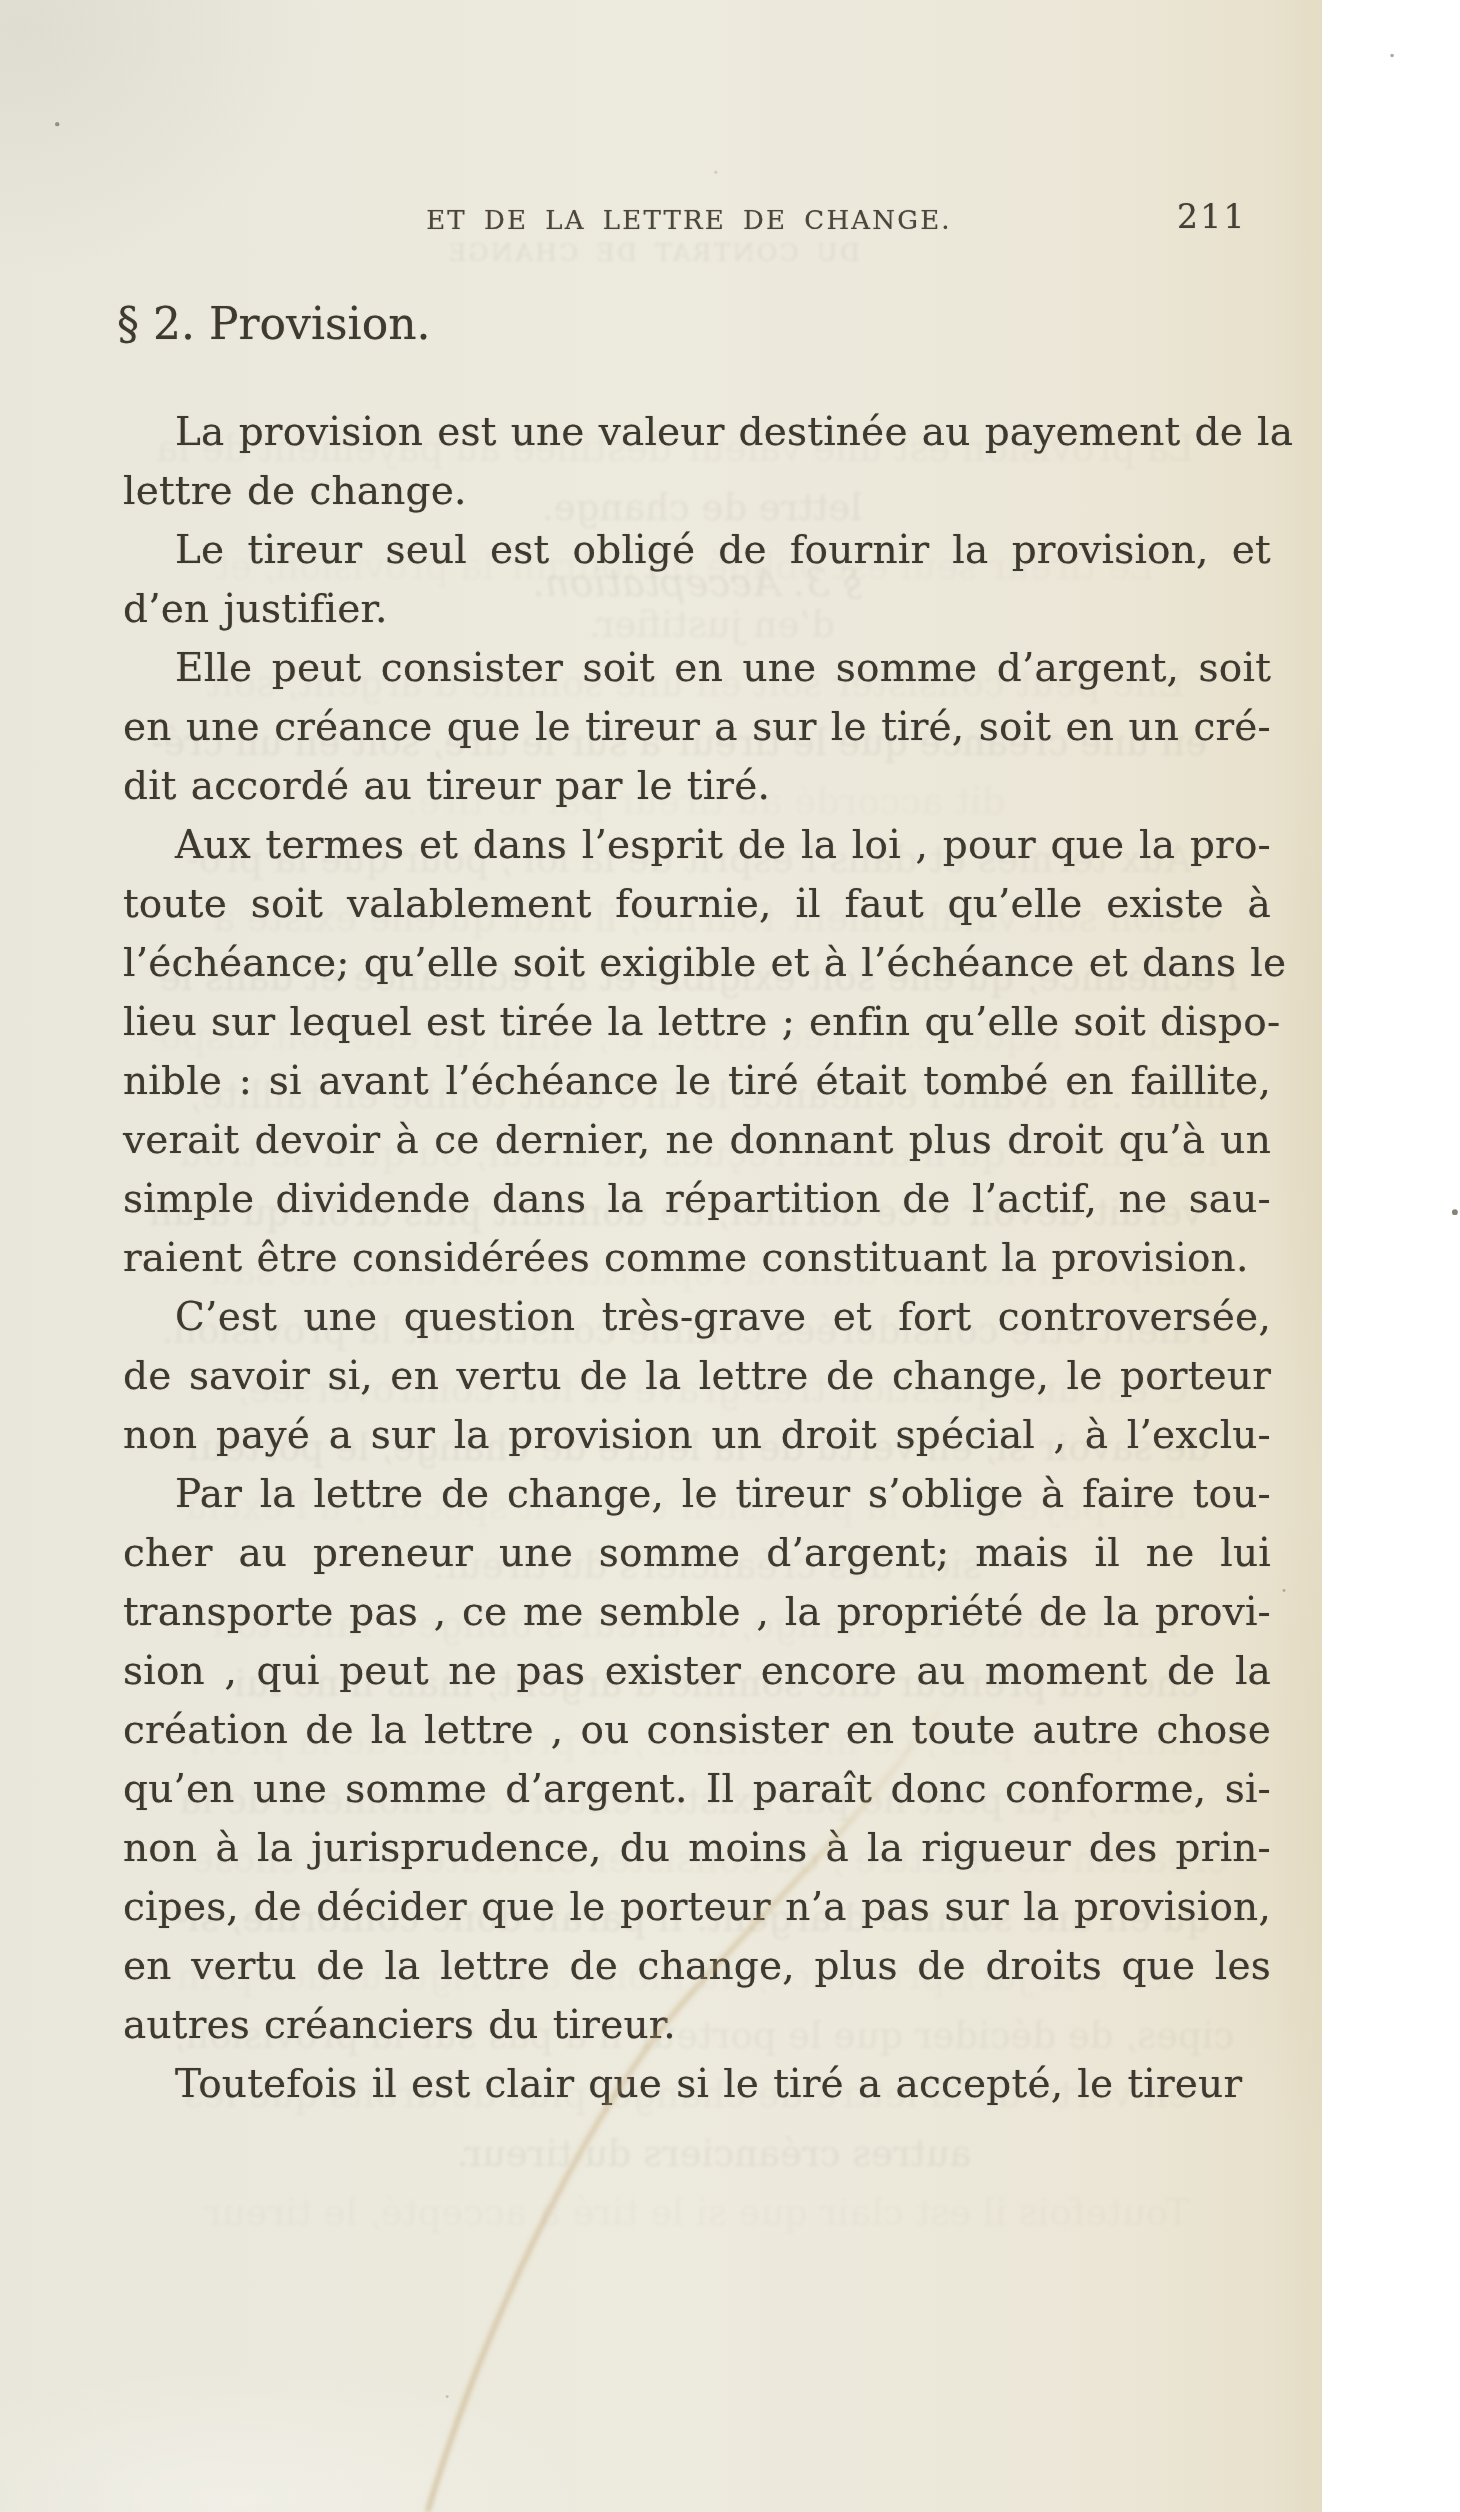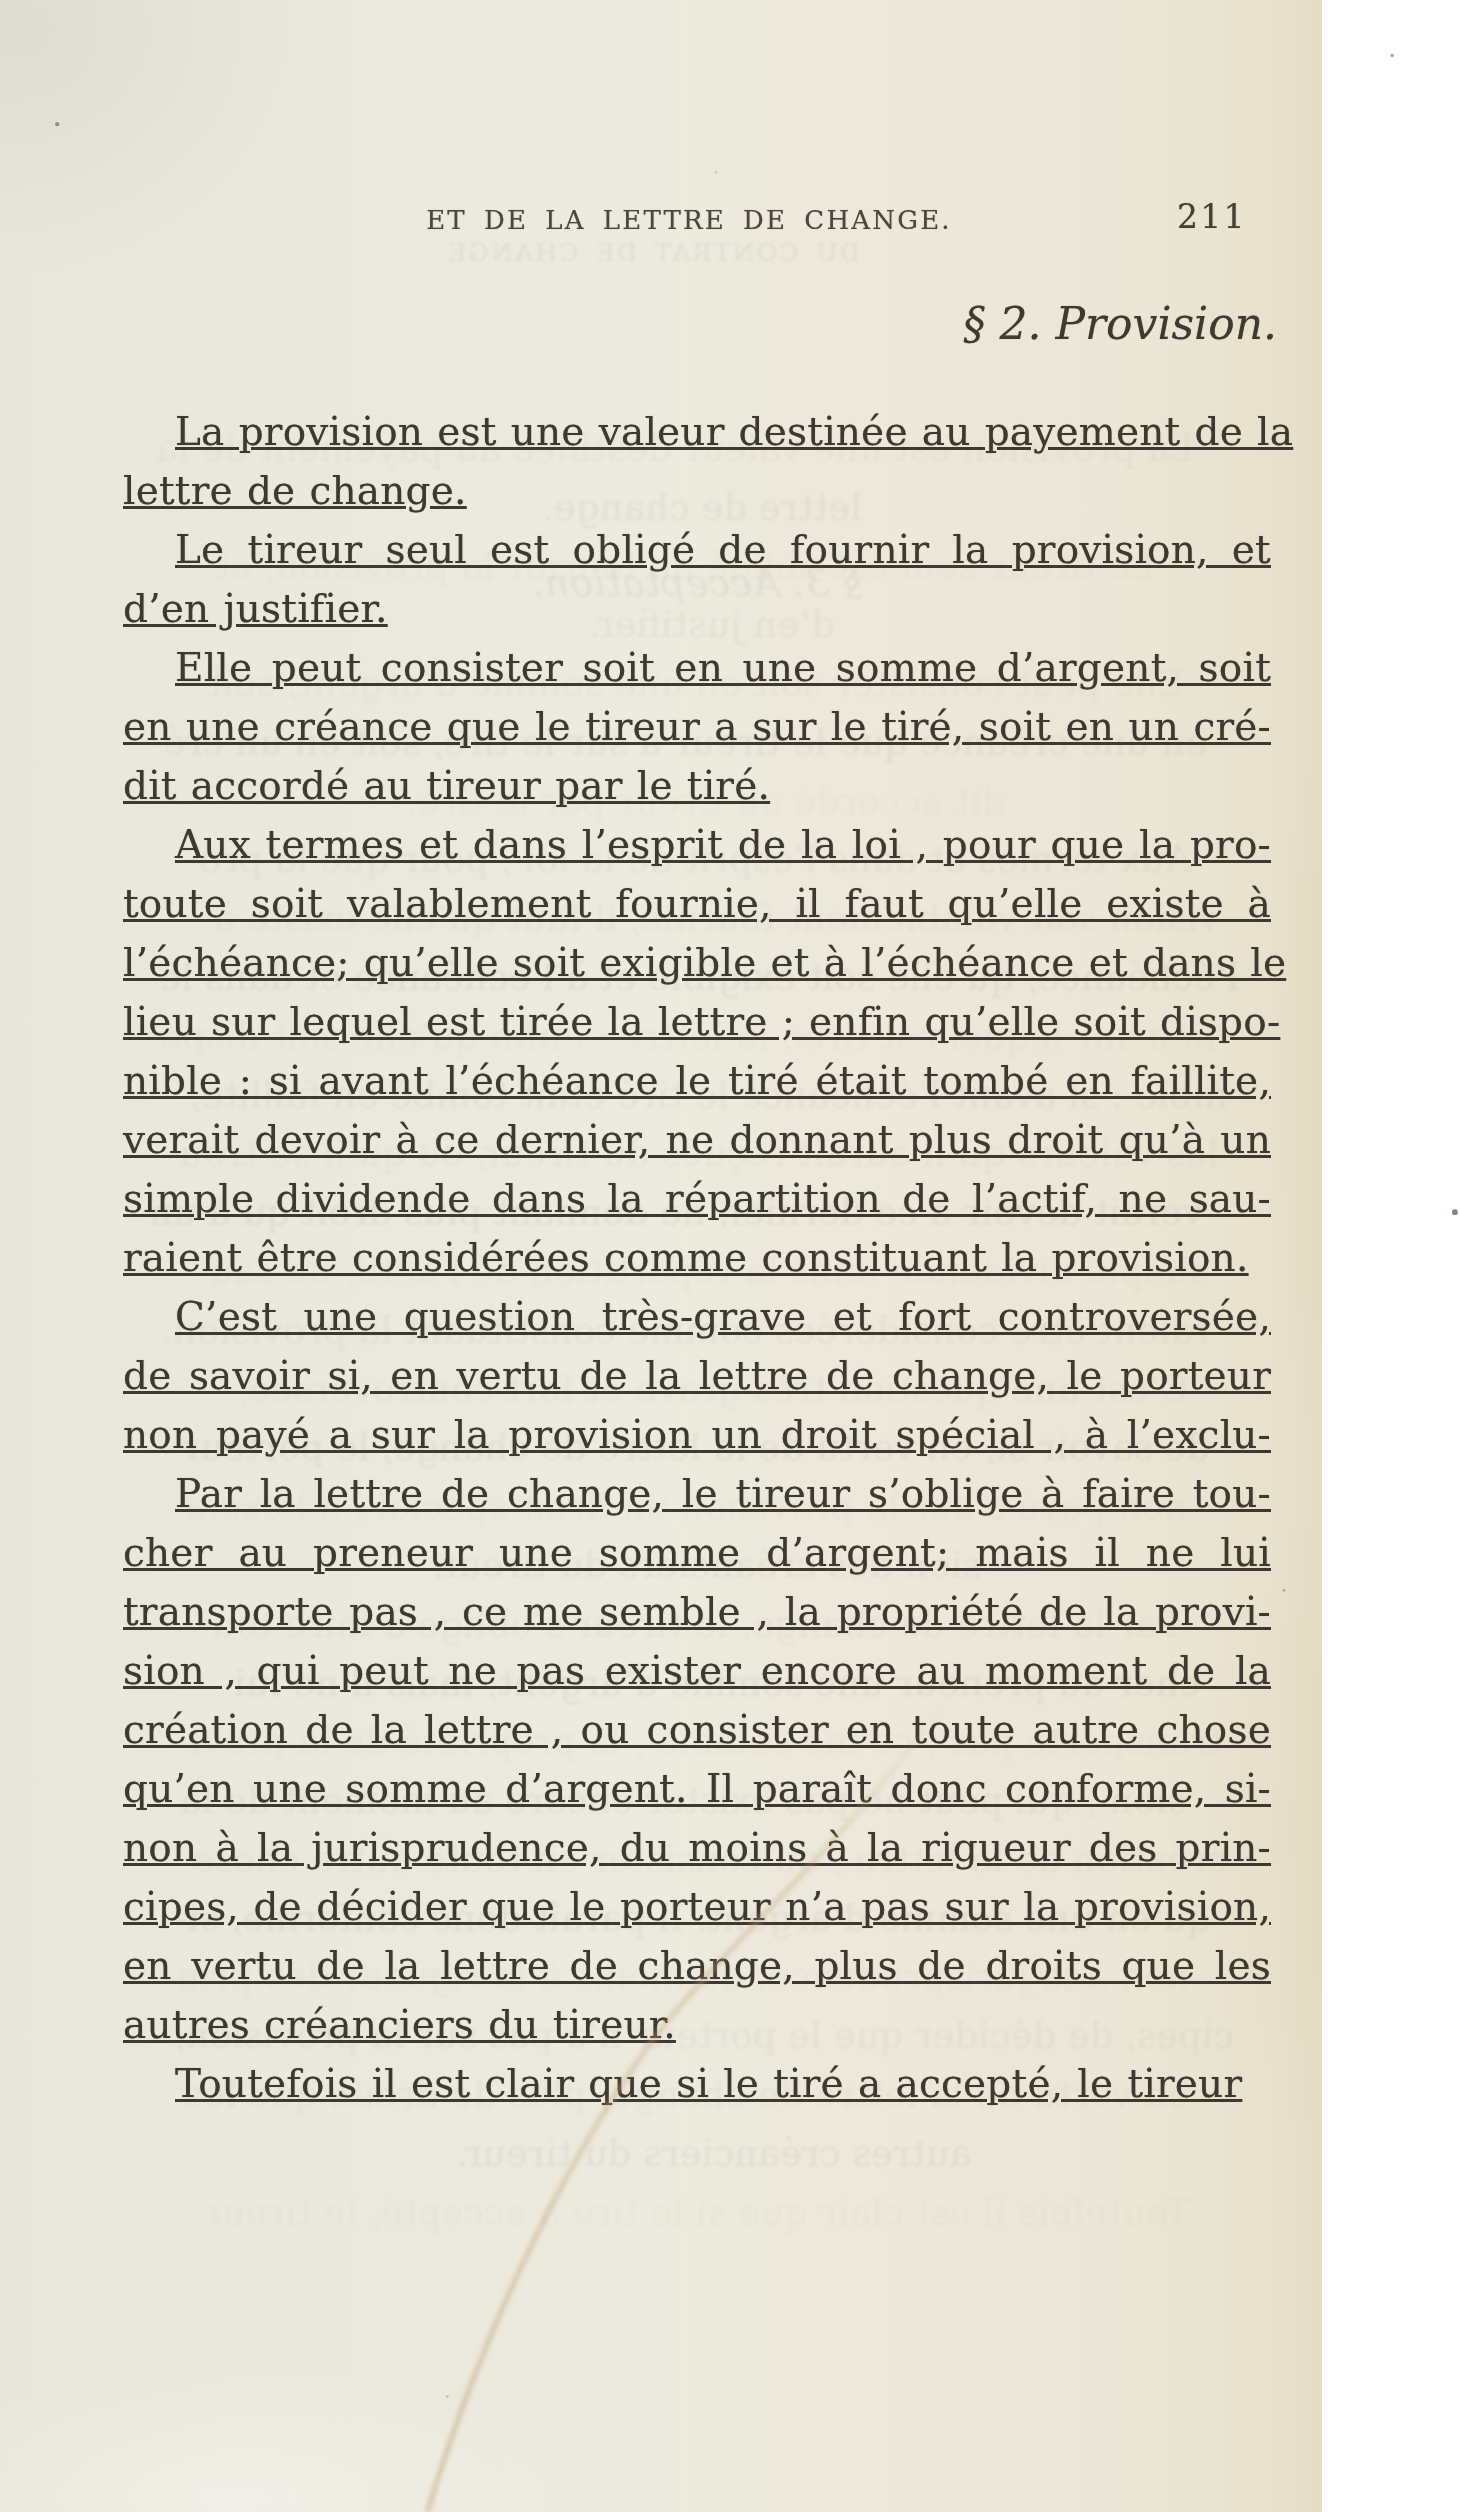--- a/index.html
+++ b/index.html
@@ -41,38 +41,37 @@
     color: #4c463d;
     text-shadow: 0 0 0.9px rgba(70,62,50,0.55);
   }
   .folio {
     position: absolute; left: 1177px; top: 197px;
     font-size: 33px; letter-spacing: 2.2px;
     color: #453f36;
     text-shadow: 0 0 0.9px rgba(70,62,50,0.55);
   }
   .section-heading {
-    position: absolute; left: 123px; top: 298px; width: 1154px;
-    text-align: right;
-    font-style: italic;
+    position: absolute; left: 117px; top: 298px; width: 1154px;
+    text-align: left;
     font-size: 44px;
     color: #3f3a31;
     text-shadow: 0 0 0.9px rgba(62,56,46,0.5);
   }
   .paragraphs {
     position: absolute; left: 123px; top: 402px; width: 1148px;
     color: #3e3930;
     font-size: 39px;
     letter-spacing: 0.2px; word-spacing: 1.5px;
     text-shadow: 0 0 0.9px rgba(62,56,46,0.55);
   }
   .line {
     height: 59px; line-height: 59px;
     text-align: justify; text-align-last: justify;
-    overflow: visible; white-space: nowrap; text-decoration: underline;
+    overflow: visible; white-space: nowrap;
   }
   .line.first { padding-left: 52px; }
   .line.last  { text-align-last: left; }
   .stains { position: absolute; inset: 0; pointer-events: none; }
 </style>
 </head>
 <body>
 
 <div class="page">
 

